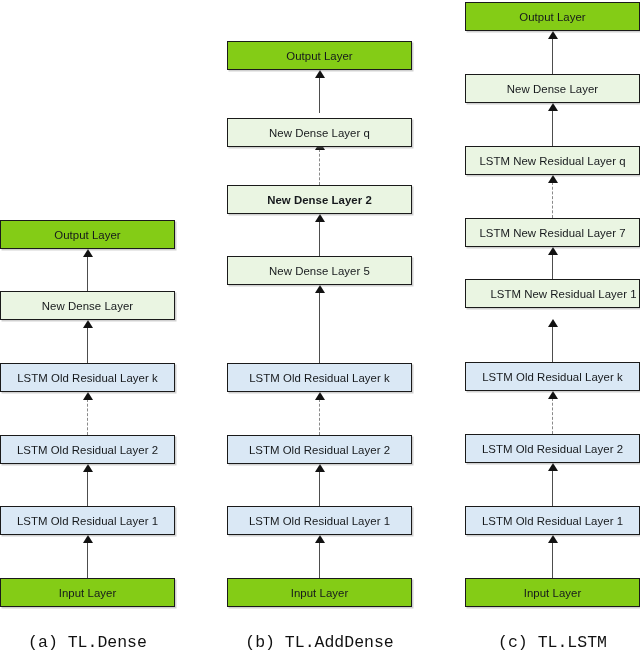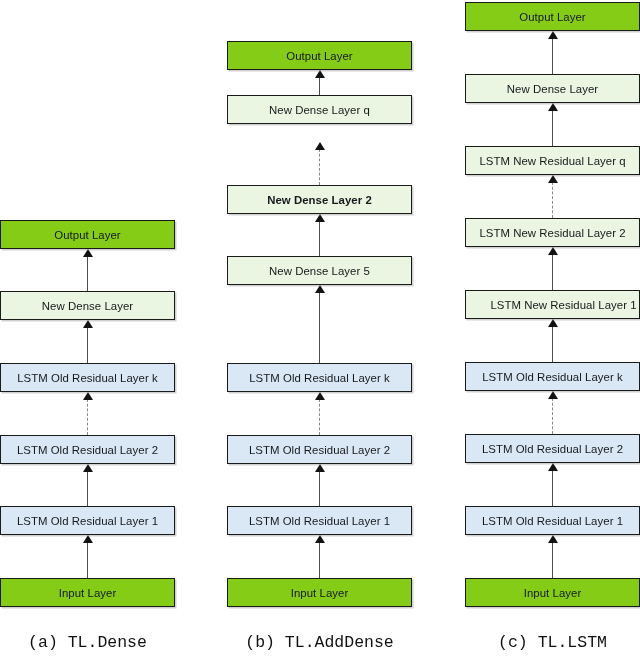--- a/index.html
+++ b/index.html
@@ -85,21 +85,21 @@
       <div class="arrowhead" style="left: 82.5px; top: 535px;"></div>
       <div class="node blue" style="top: 506px;">LSTM Old Residual Layer 1</div>
       <div class="node pink" style="top: 578px;">Input Layer</div>
     </div>
   <div class="column" id="col-1">
       <div class="edge" style="left: 91.5px; top: 77px; height: 36px;"></div>
       <div class="arrowhead" style="left: 87.5px; top: 70px;"></div>
       <div class="node pink" style="top: 41px;">Output Layer</div>
       <div class="edge dashed" style="left: 91.5px; top: 149px; height: 36px;"></div>
       <div class="arrowhead" style="left: 87.5px; top: 142px;"></div>
-      <div class="node green" style="top: 95px;">New Dense Layer q</div>
+      <div class="node green" style="top: 118px;">New Dense Layer q</div>
       <div class="edge" style="left: 91.5px; top: 221px; height: 35px;"></div>
       <div class="arrowhead" style="left: 87.5px; top: 214px;"></div>
       <div class="node green" style="top: 185px; font-weight: bold;">New Dense Layer 2</div>
       <div class="edge" style="left: 91.5px; top: 292px; height: 71px;"></div>
       <div class="arrowhead" style="left: 87.5px; top: 285px;"></div>
       <div class="node green" style="top: 256px;">New Dense Layer 5</div>
       <div class="edge dashed" style="left: 91.5px; top: 399px; height: 36px;"></div>
       <div class="arrowhead" style="left: 87.5px; top: 392px;"></div>
       <div class="node blue" style="top: 363px;">LSTM Old Residual Layer k</div>
       <div class="edge" style="left: 91.5px; top: 471px; height: 35px;"></div>
@@ -115,24 +115,24 @@
       <div class="arrowhead" style="left: 82.5px; top: 31px;"></div>
       <div class="node pink" style="top: 2px;">Output Layer</div>
       <div class="edge" style="left: 86.5px; top: 110px; height: 36px;"></div>
       <div class="arrowhead" style="left: 82.5px; top: 103px;"></div>
       <div class="node green" style="top: 74px;">New Dense Layer</div>
       <div class="edge dashed" style="left: 86.5px; top: 182px; height: 36px;"></div>
       <div class="arrowhead" style="left: 82.5px; top: 175px;"></div>
       <div class="node green" style="top: 146px;">LSTM New Residual Layer q</div>
       <div class="edge" style="left: 86.5px; top: 254px; height: 36px;"></div>
       <div class="arrowhead" style="left: 82.5px; top: 247px;"></div>
-      <div class="node green" style="top: 218px;">LSTM New Residual Layer 2</div>
+      <div class="node green" style="top: 218px;">LSTM New Residual Layer 7</div>
       <div class="edge" style="left: 86.5px; top: 326px; height: 36px;"></div>
       <div class="arrowhead" style="left: 82.5px; top: 319px;"></div>
-      <div class="node green" style="top: 290px; padding-left: 22px;">LSTM New Residual Layer 1</div>
+      <div class="node green" style="top: 279px; padding-left: 22px;">LSTM New Residual Layer 1</div>
       <div class="edge dashed" style="left: 86.5px; top: 398px; height: 36px;"></div>
       <div class="arrowhead" style="left: 82.5px; top: 391px;"></div>
       <div class="node blue" style="top: 362px;">LSTM Old Residual Layer k</div>
       <div class="edge" style="left: 86.5px; top: 470px; height: 36px;"></div>
       <div class="arrowhead" style="left: 82.5px; top: 463px;"></div>
       <div class="node blue" style="top: 434px;">LSTM Old Residual Layer 2</div>
       <div class="edge" style="left: 86.5px; top: 542px; height: 36px;"></div>
       <div class="arrowhead" style="left: 82.5px; top: 535px;"></div>
       <div class="node blue" style="top: 506px;">LSTM Old Residual Layer 1</div>
       <div class="node pink" style="top: 578px;">Input Layer</div>

